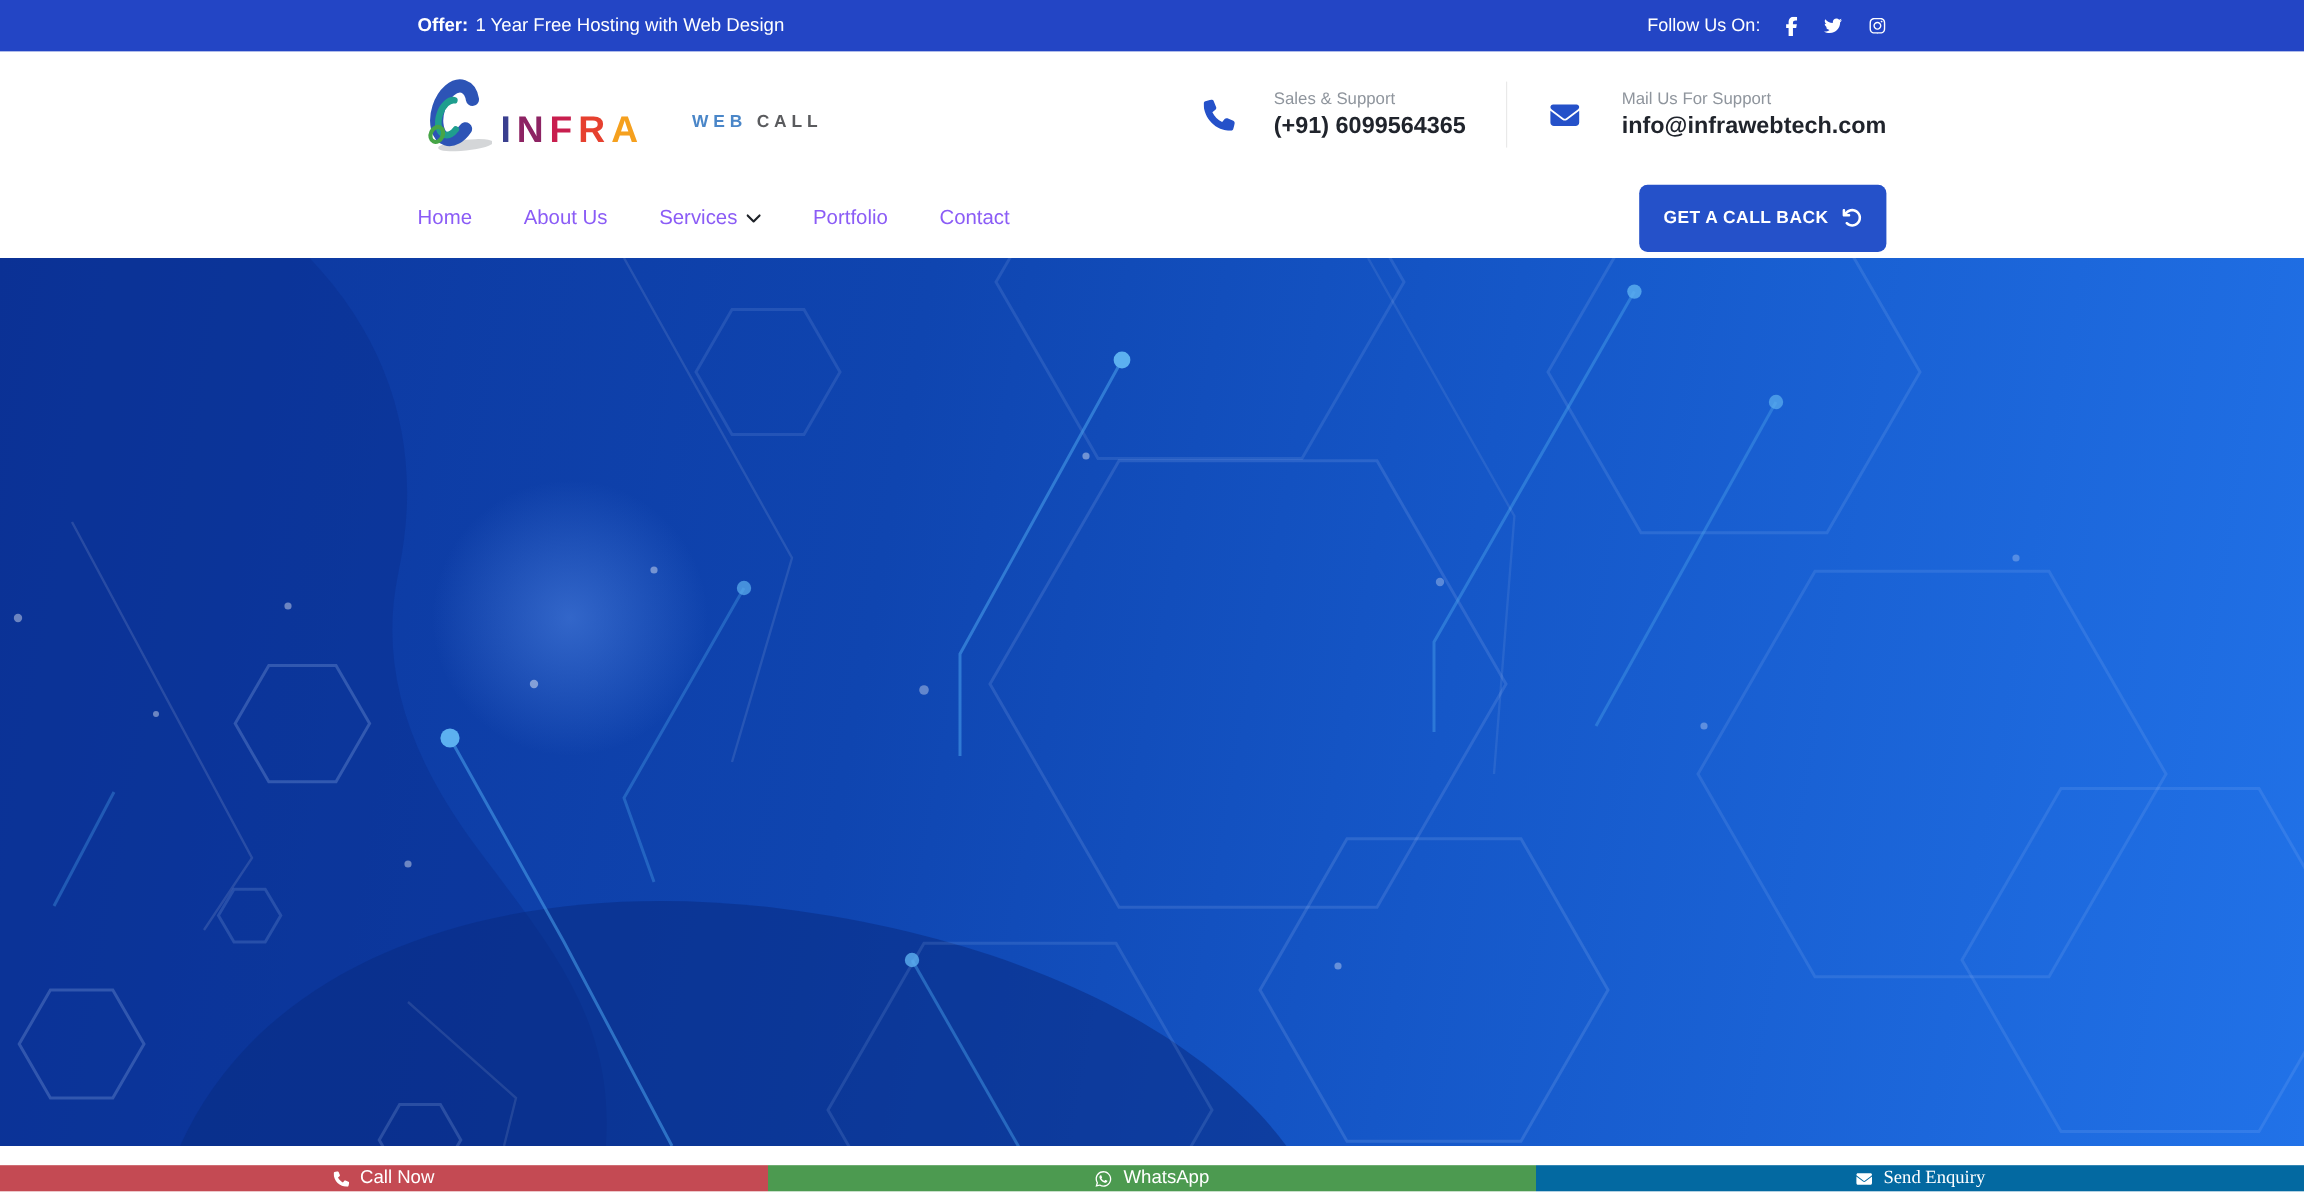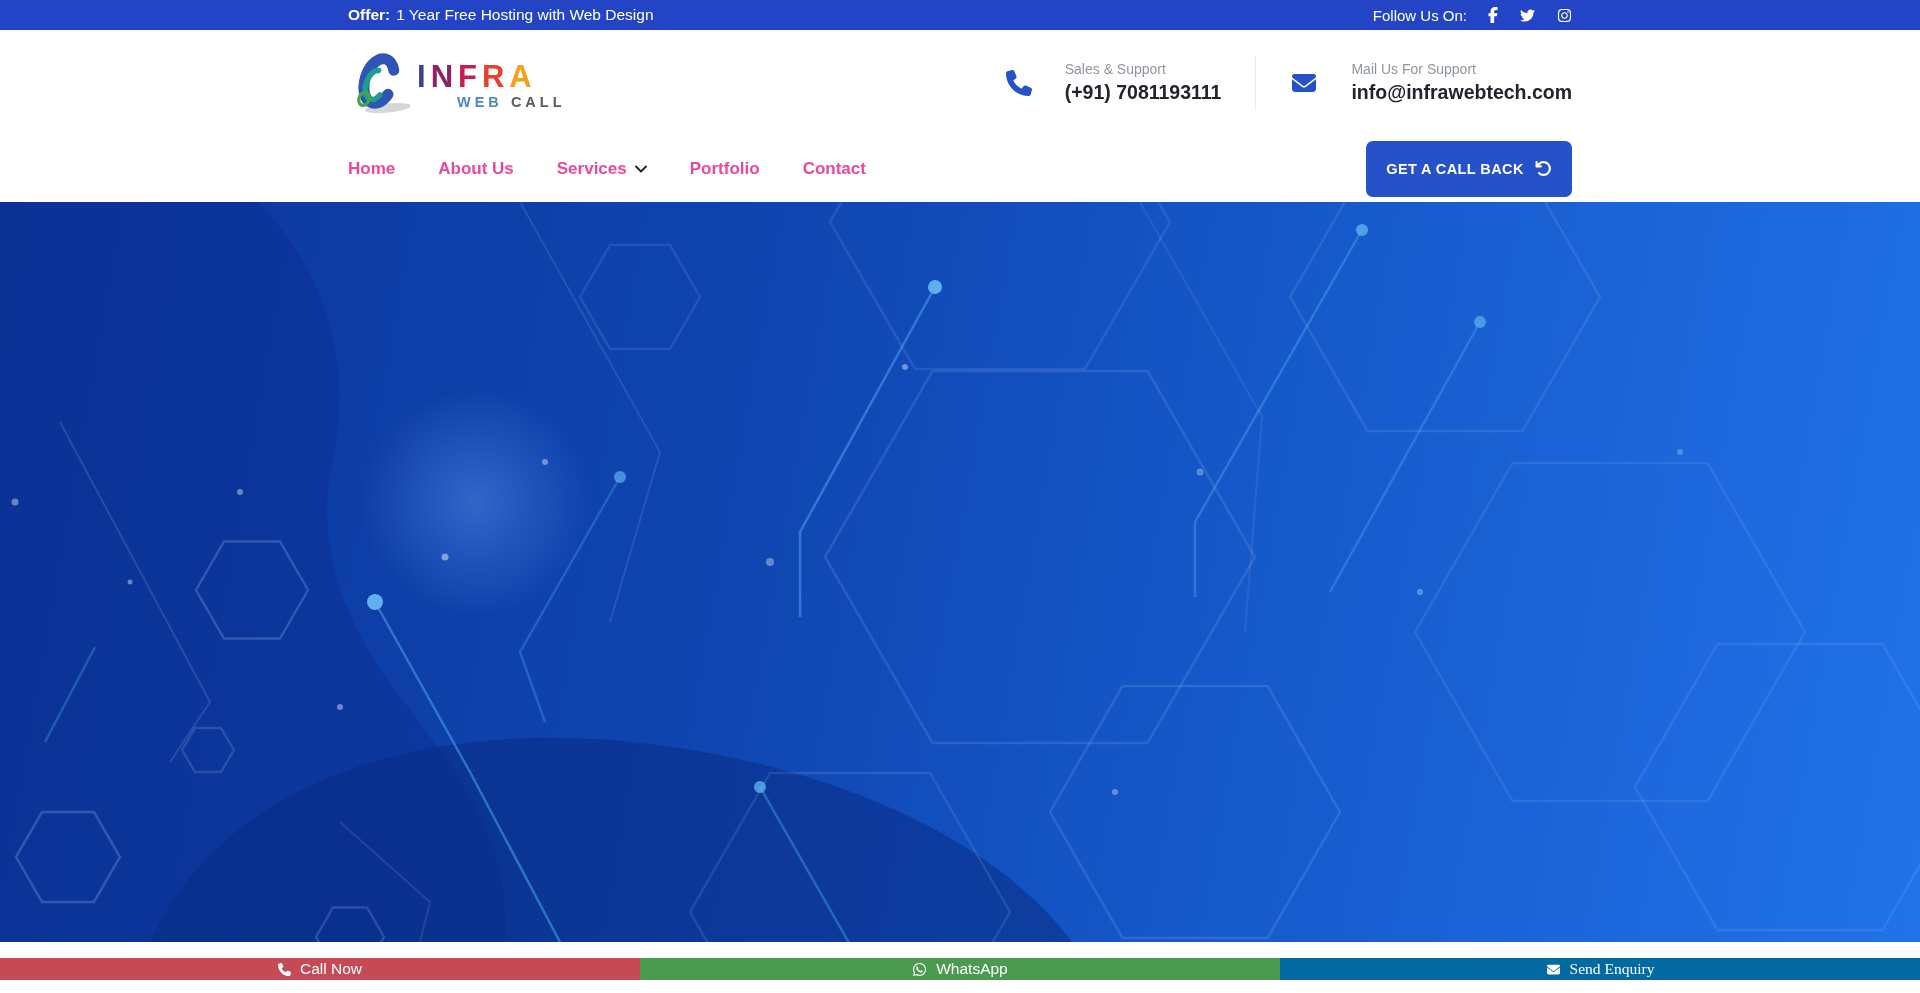--- a/index.html
+++ b/index.html
@@ -1,54 +1,54 @@
 <!DOCTYPE html>
 <html><head>
 <meta charset="utf-8">
 <style>
   * { margin:0; padding:0; box-sizing:border-box; }
   html,body { width:1920px; height:993px; overflow:hidden; background:#ffffff;
               font-family:"Liberation Sans", sans-serif; }
   a { text-decoration:none; color:inherit; cursor:pointer; }
 
   
-  .topbar { height:30px; background:#2345c5; display:flex; align-items:center;
+  .topbar { height:43px; background:#2345c5; display:flex; align-items:center;
             justify-content:space-between; padding:0 348px; color:#fff; font-size:15.5px; }
   .topbar-offer { display:flex; gap:6px; align-items:center; }
   .topbar-offer b { font-weight:700; }
   .topbar-social { display:flex; align-items:center; gap:21px; }
   .follow-label { font-size:15px; margin-right:0; }
   .social-link svg { display:block; fill:#ffffff; }
 
   
   .header { height:105px; background:#fff; display:flex; align-items:center;
             justify-content:space-between; padding:0 348px; }
   .logo { display:flex; align-items:flex-end; gap:7px; }
   .logo-mark { display:block; }
-  .logo-text { display:flex; flex-direction:column; line-height:1; padding-bottom:4px; }
+  .logo-text { display:flex; line-height:1; padding-bottom:4px; }
   .logo-word { font-size:31px; font-weight:700; letter-spacing:5px; }
   .lw-i{color:#3a3f8f;} .lw-n{color:#8d2363;} .lw-f{color:#c81e4e;}
   .lw-r{color:#e6402f;} .lw-a{color:#f5a01e;}
   .logo-sub { font-size:14.5px; font-weight:700; letter-spacing:4px; margin-top:3px;
               margin-left:40px; }
   .logo-sub .web { color:#4a86c8; } .logo-sub .tech { color:#5a5b5e; }
 
   .contacts { display:flex; align-items:center; }
   .contact-group { display:flex; align-items:center; gap:33px; padding:6px 34px; }
   .contact-group.first { padding-right:34px; }
   .contact-group.bordered { border-left:1px solid #e9e9e9; padding-right:0; }
   .cg-icon svg { display:block; fill:#2551c9; }
   .cg-label { color:#8f959d; font-size:14px; }
   .cg-value { color:#20242c; font-size:19.5px; font-weight:700; margin-top:4px; display:block; }
 
   
   .navrow { height:67px; background:#fff; display:flex; align-items:center;
             justify-content:space-between; padding:0 348px; }
   .nav { display:flex; align-items:center; gap:43px; }
-  .nav-item { font-size:17px; font-weight:700; color:#ec4899; display:flex;
+  .nav-item { font-size:17px; font-weight:400; color:#8b5cf6; display:flex;
               align-items:center; gap:8px; }
   .nav-item svg { display:block; }
   .cta-btn { width:206px; height:56px; background:#2551c9; border:none; border-radius:7px;
              color:#fff; display:flex; align-items:center; justify-content:center; gap:11px;
              font-size:14.5px; font-weight:700; letter-spacing:.4px;
              font-family:"Liberation Sans", sans-serif; cursor:pointer; }
   .cta-btn svg { fill:#fff; display:block; }
 
   
   .hero { position:relative; height:740px; overflow:hidden;
@@ -108,21 +108,21 @@
 
   <div class="contacts">
     <div class="contact-group first">
       <span class="cg-icon">
         <svg width="26" height="26" viewBox="0 0 512 512">
             <path d="M164.9 24.6c-7.7-18.6-28-28.5-47.4-23.2l-88 24C12.1 30.2 0 46 0 64C0 311.4 200.6 512 448 512c18 0 33.8-12.1 38.6-29.5l24-88c5.3-19.4-4.6-39.7-23.2-47.4l-96-40c-16.3-6.8-35.2-2.1-46.3 11.6L304.7 368C234.3 334.7 177.3 277.7 144 207.3L193.3 167c13.7-11.2 18.4-30 11.6-46.3l-40-96z"></path>
           </svg>
       </span>
       <div>
         <div class="cg-label">Sales &amp; Support</div>
-        <a class="cg-value">(+91) 7081193111</a>
+        <a class="cg-value">(+91) 6099564365</a>
       </div>
     </div>
     <div class="contact-group bordered">
       <span class="cg-icon">
         <svg width="28" height="24" viewBox="0 0 512 512">
             <path d="M48 64C21.5 64 0 85.5 0 112c0 15.1 7.1 29.3 19.2 38.4L236.8 313.6c11.4 8.5 27 8.5 38.4 0L492.8 150.4c12.1-9.1 19.2-23.3 19.2-38.4c0-26.5-21.5-48-48-48H48zM0 176V384c0 35.3 28.7 64 64 64H448c35.3 0 64-28.7 64-64V176L294.4 339.2c-22.8 17.1-54 17.1-76.8 0L0 176z"></path>
           </svg>
       </span>
       <div>
         <div class="cg-label">Mail Us For Support</div>

